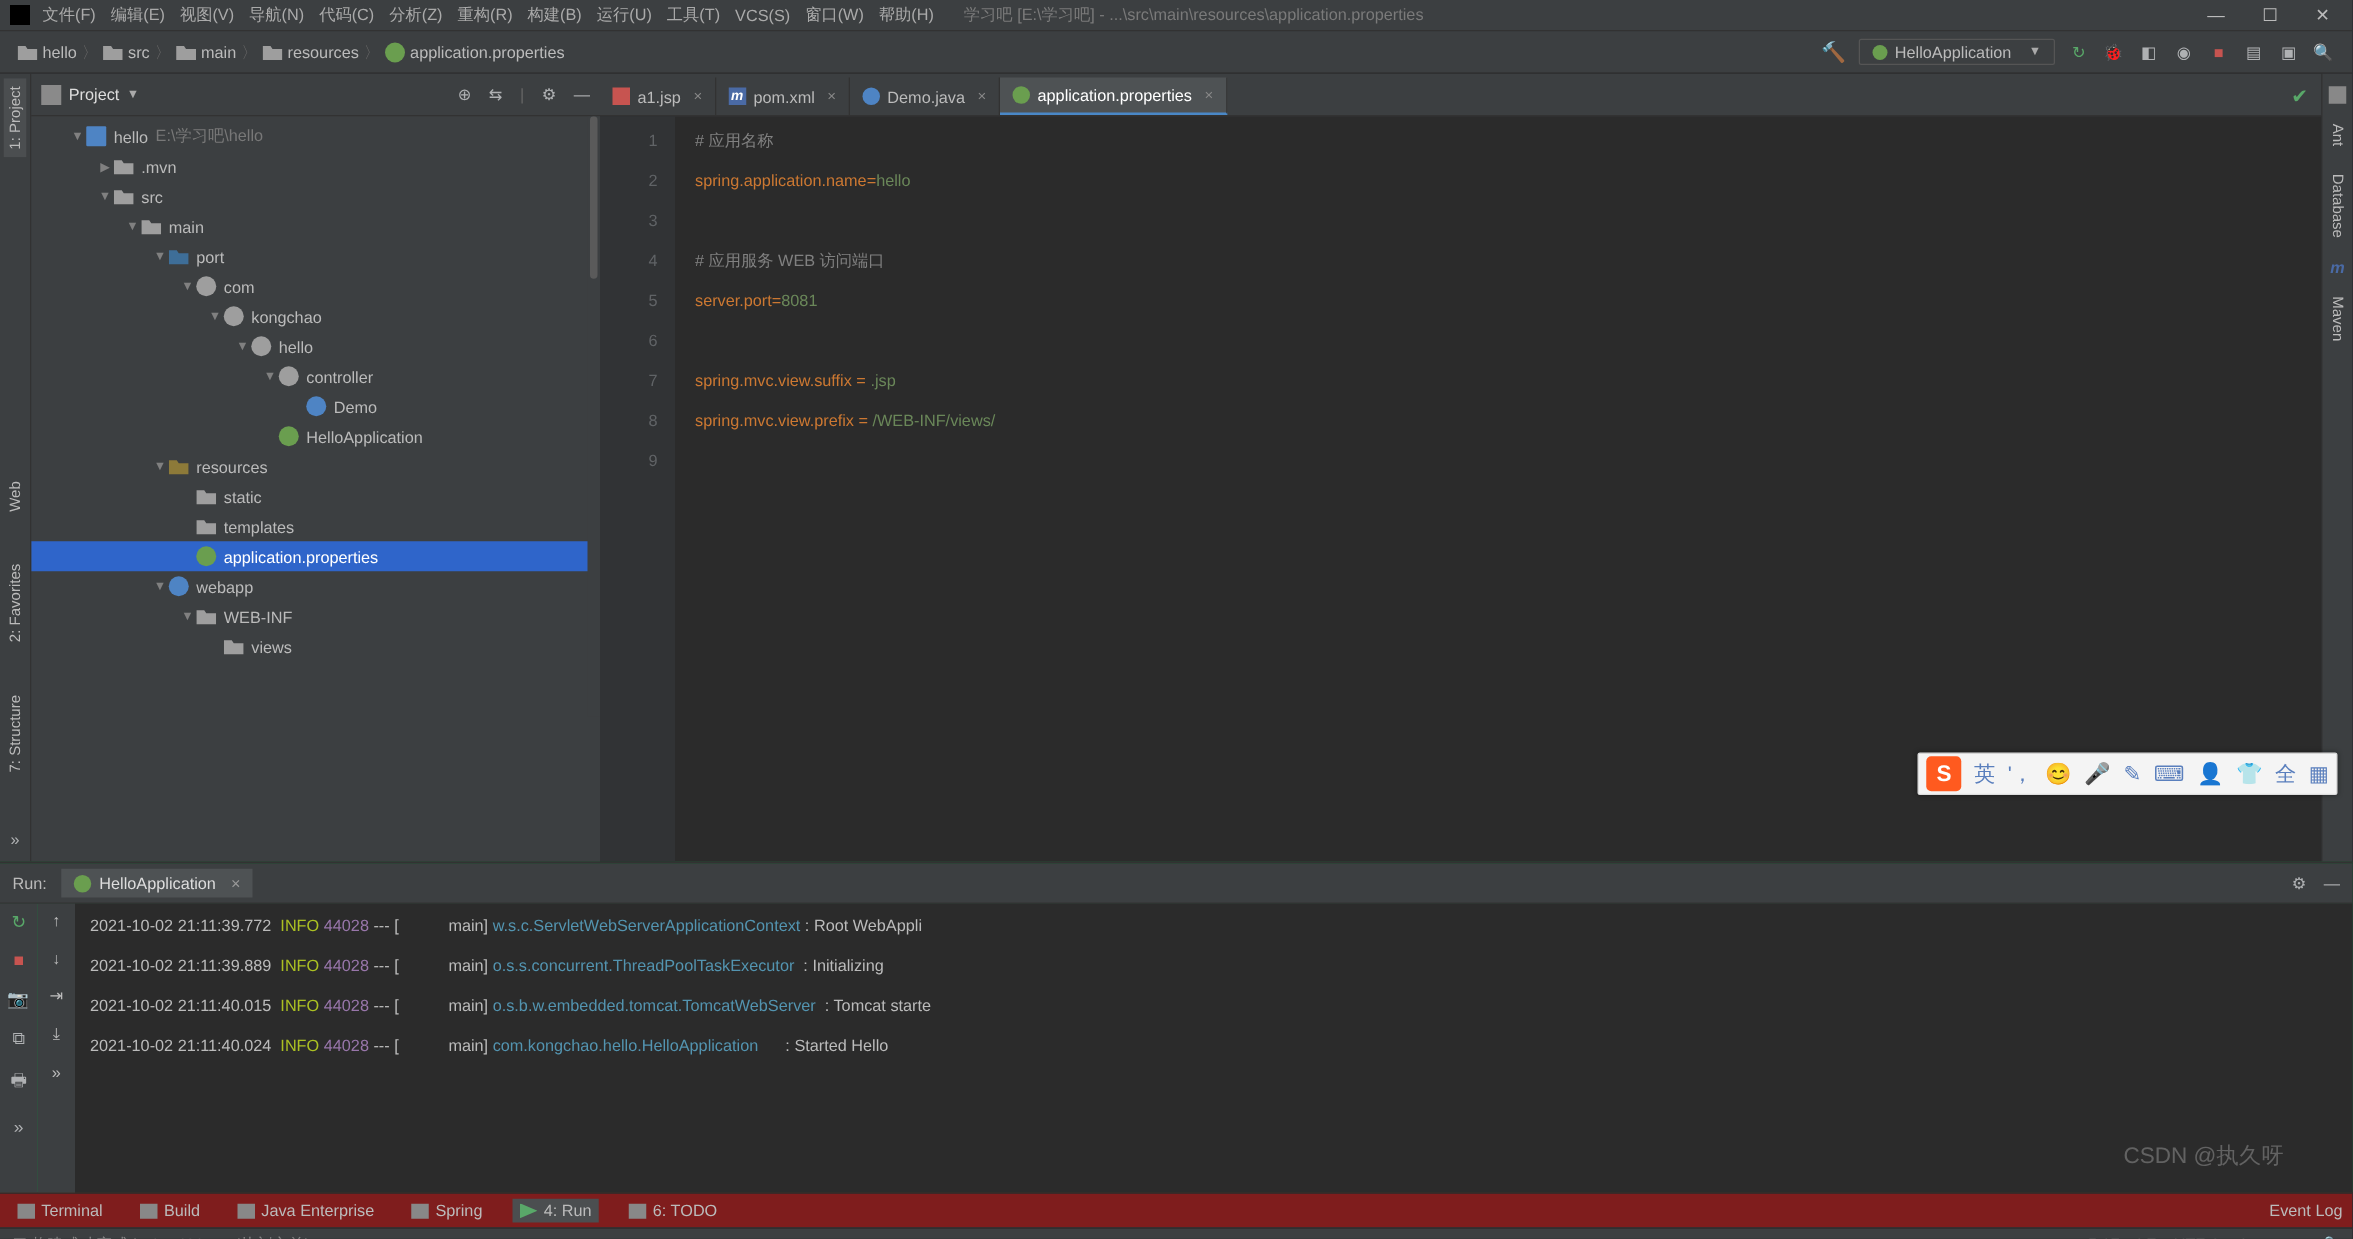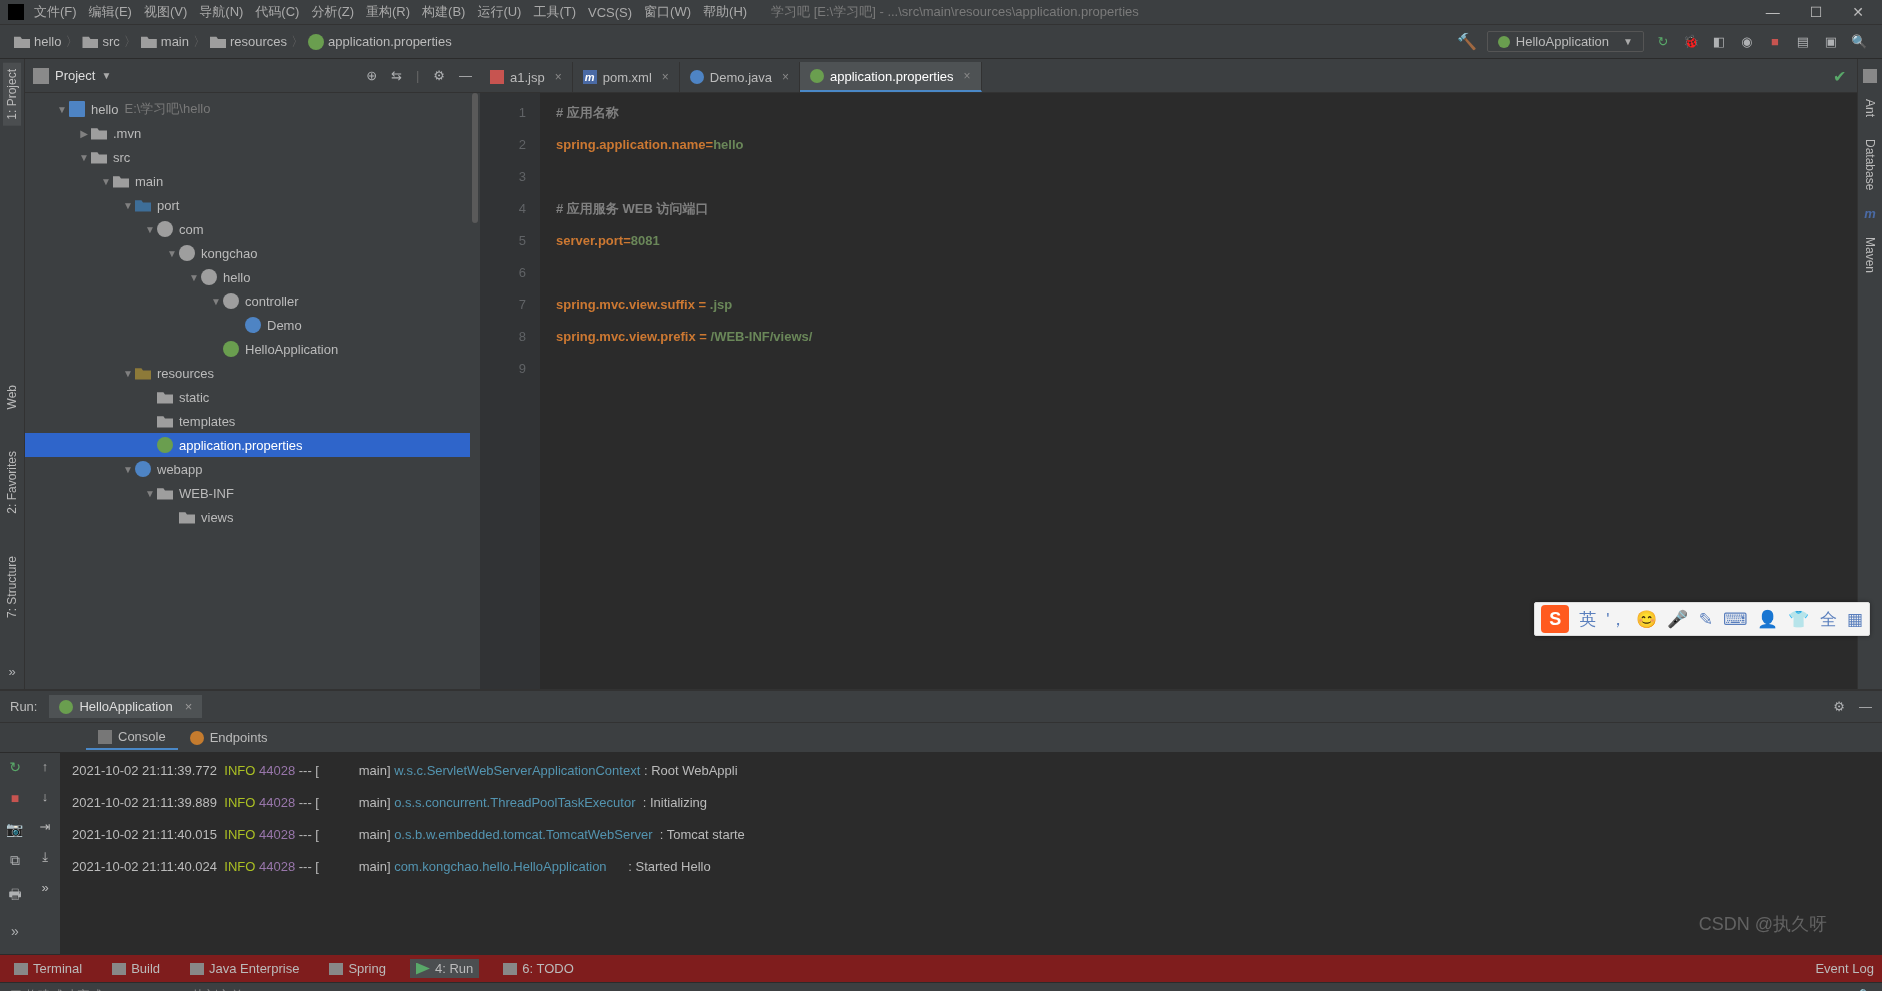--- a/index.html
+++ b/index.html
@@ -64,21 +64,21 @@
 .ed-tab{height:30px;padding:0 10px;display:flex;align-items:center;gap:6px;color:#bbb;border-right:1px solid #323232;}
 .ed-tab.active{background:#4E5254;color:#fff;border-bottom:2px solid #4A88C7;}
 .ed-tab .tico{width:14px;height:14px;}
 .i-jsp{background:#c75450;}
 .i-m{background:#4a6aa5;color:#fff;font-style:italic;display:flex;align-items:center;justify-content:center;font-weight:bold;font-size:11px;}
 .i-c{background:#4e84c4;border-radius:50%;}
 .i-p{background:#6a9e4f;border-radius:50%;}
 .ed-tab .close{margin-left:4px;color:#888;font-size:12px;}
 .editor{flex:1;display:flex;font-family:Consolas,'Courier New',monospace;font-size:17px;line-height:32px;}
 .ln-gutter{width:60px;background:#313335;color:#606366;text-align:right;padding:4px 14px 0 0;}
-.code{flex:1;padding:4px 0 0 16px;position:relative;font-weight:bold;}
+.code{flex:1;padding:4px 0 0 16px;position:relative;}
 .code-line{height:32px;white-space:pre;}
 .c-com{color:#808080;}
 .c-key{color:#CC7832;}
 .c-eq{color:#CC7832;}
 .c-val{color:#6A8759;}
 .cur-line{position:absolute;left:0;right:0;top:132px;height:32px;background:#323232;z-index:-1;}
 .valid-mark{position:absolute;top:8px;right:10px;width:14px;height:14px;color:#59A869;font-size:16px;}
 
 .run-panel{height:265px;background:#15803d;border-top:2px solid #323232;display:flex;flex-direction:column;}
 .rp-head{height:32px;background:#3C3F41;display:flex;align-items:center;padding:0 10px;border-bottom:1px solid #323232;}
@@ -369,30 +369,20 @@
     <div class="rp-tab">
       <span class="bico"></span>
       <span>HelloApplication</span>
       <span class="x">×</span>
     </div>
     <div class="rp-head-tools">
       <span>⚙</span>
       <span>—</span>
     </div>
   </div>
-  <div class="rp-sub">
-    <div class="rp-subtab act">
-        <span class="cico ci-con"></span>
-        <span>Console</span>
-      </div>
-    <div class="rp-subtab">
-        <span class="ci-ep"></span>
-        <span>Endpoints</span>
-      </div>
-  </div>
   <div class="rp-body">
     <div class="rp-lg">
       <span class="rerun">↻</span>
       <span class="stop">■</span>
       <span>📷</span>
       <span>⧉</span>
       <span>🖶</span>
       <span>»</span>
     </div>
     <div class="rp-lg2">

